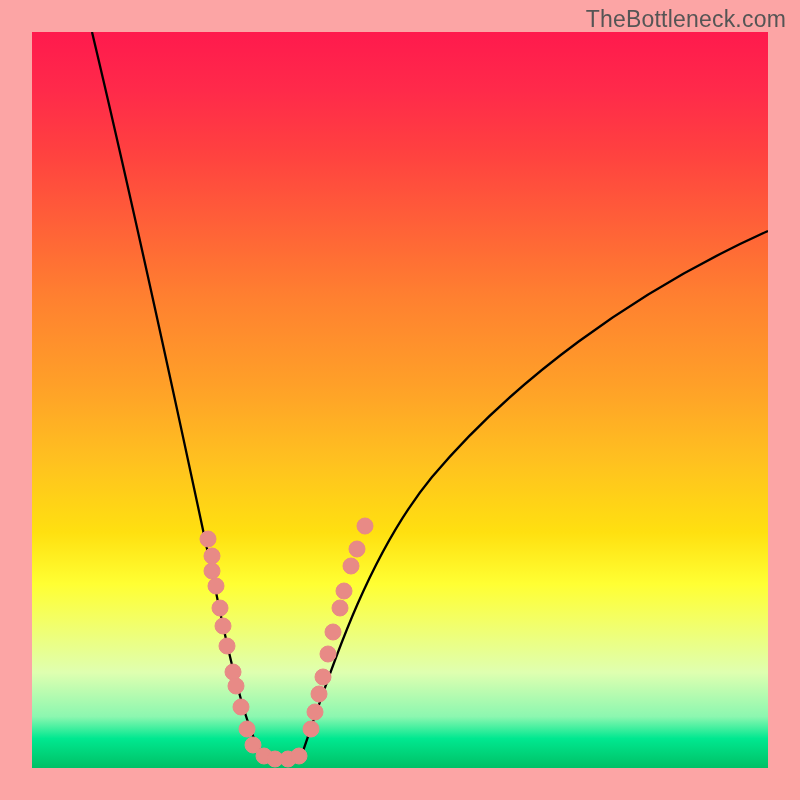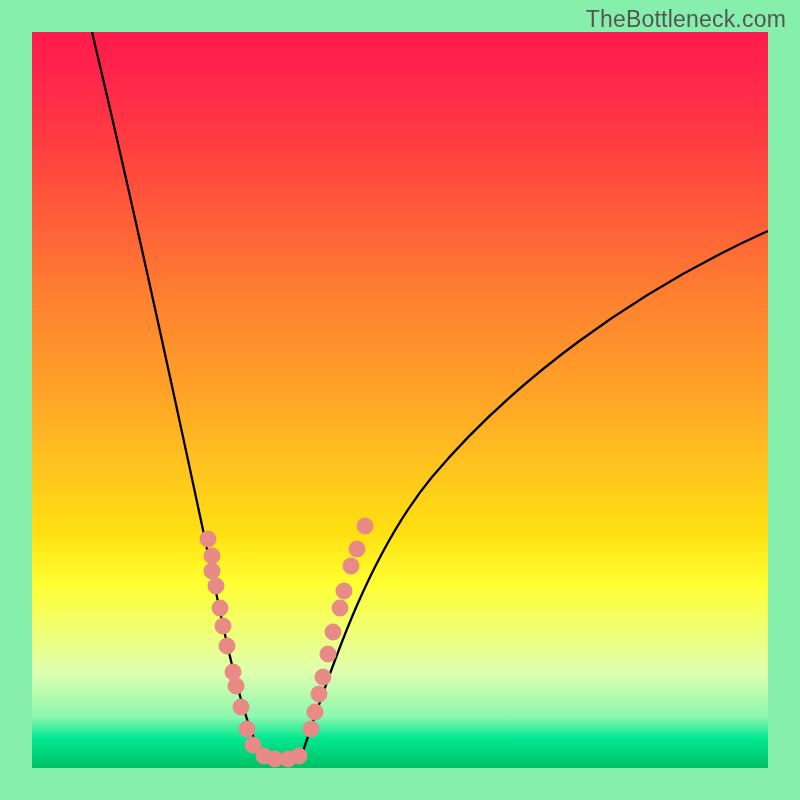--- a/index.html
+++ b/index.html
@@ -7,21 +7,21 @@
     padding: 0;
     width: 800px;
     height: 800px;
     overflow: hidden;
     font-family: Arial, Helvetica, sans-serif;
   }
   .frame {
     position: relative;
     width: 800px;
     height: 800px;
-    background: #86efac;
+    background: #fca5a5;
     box-sizing: border-box;
   }
   .plot-area {
     position: absolute;
     left: 32px;
     top: 32px;
     width: 736px;
     height: 736px;
     background: linear-gradient(
       to bottom,

